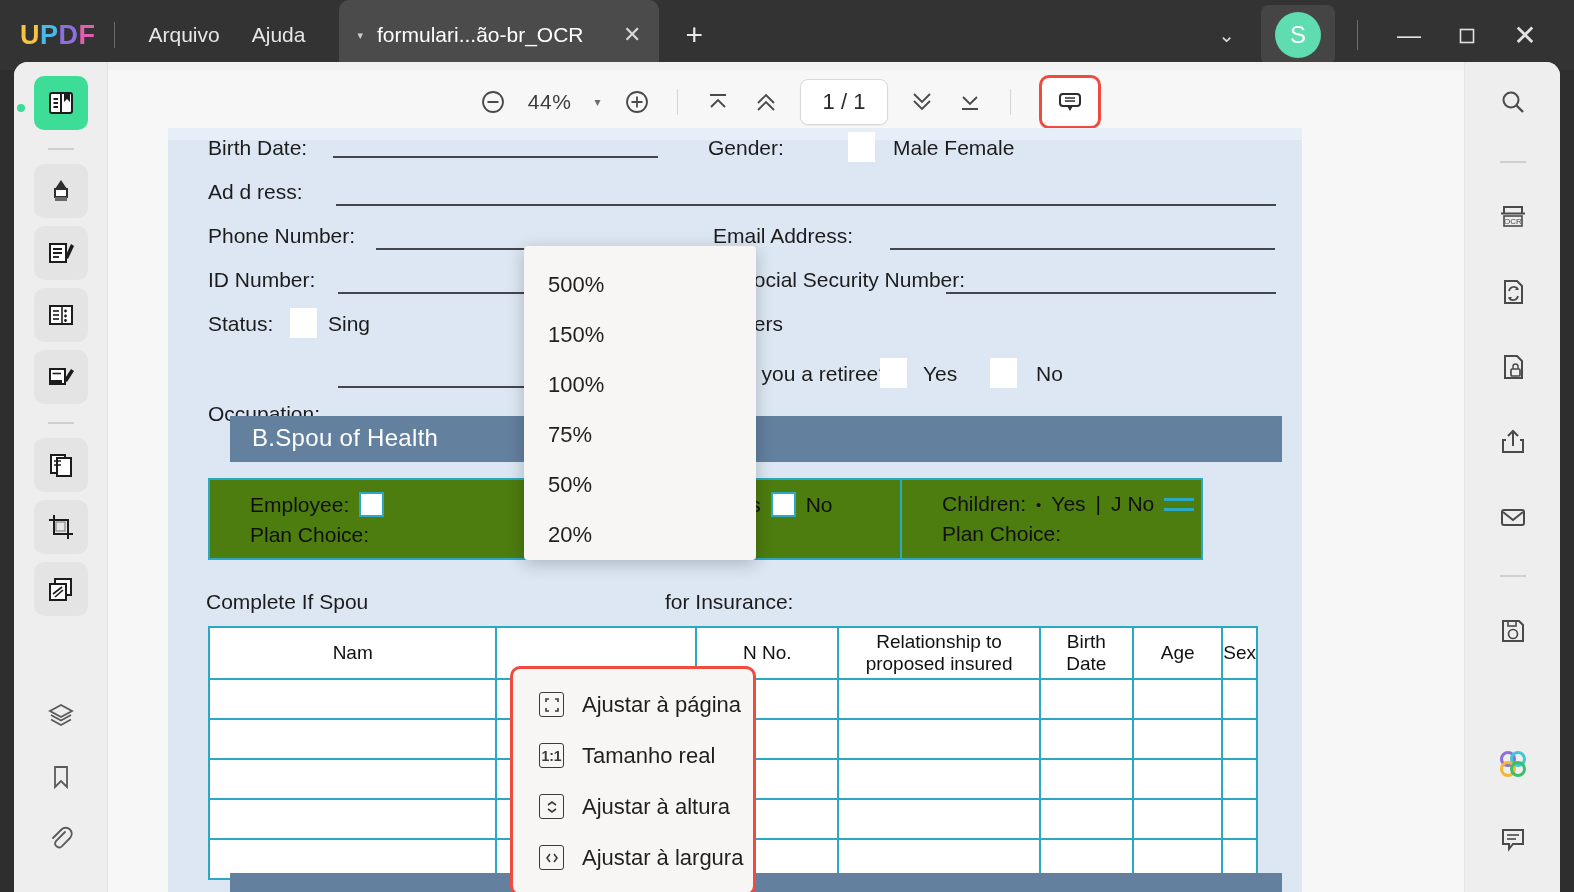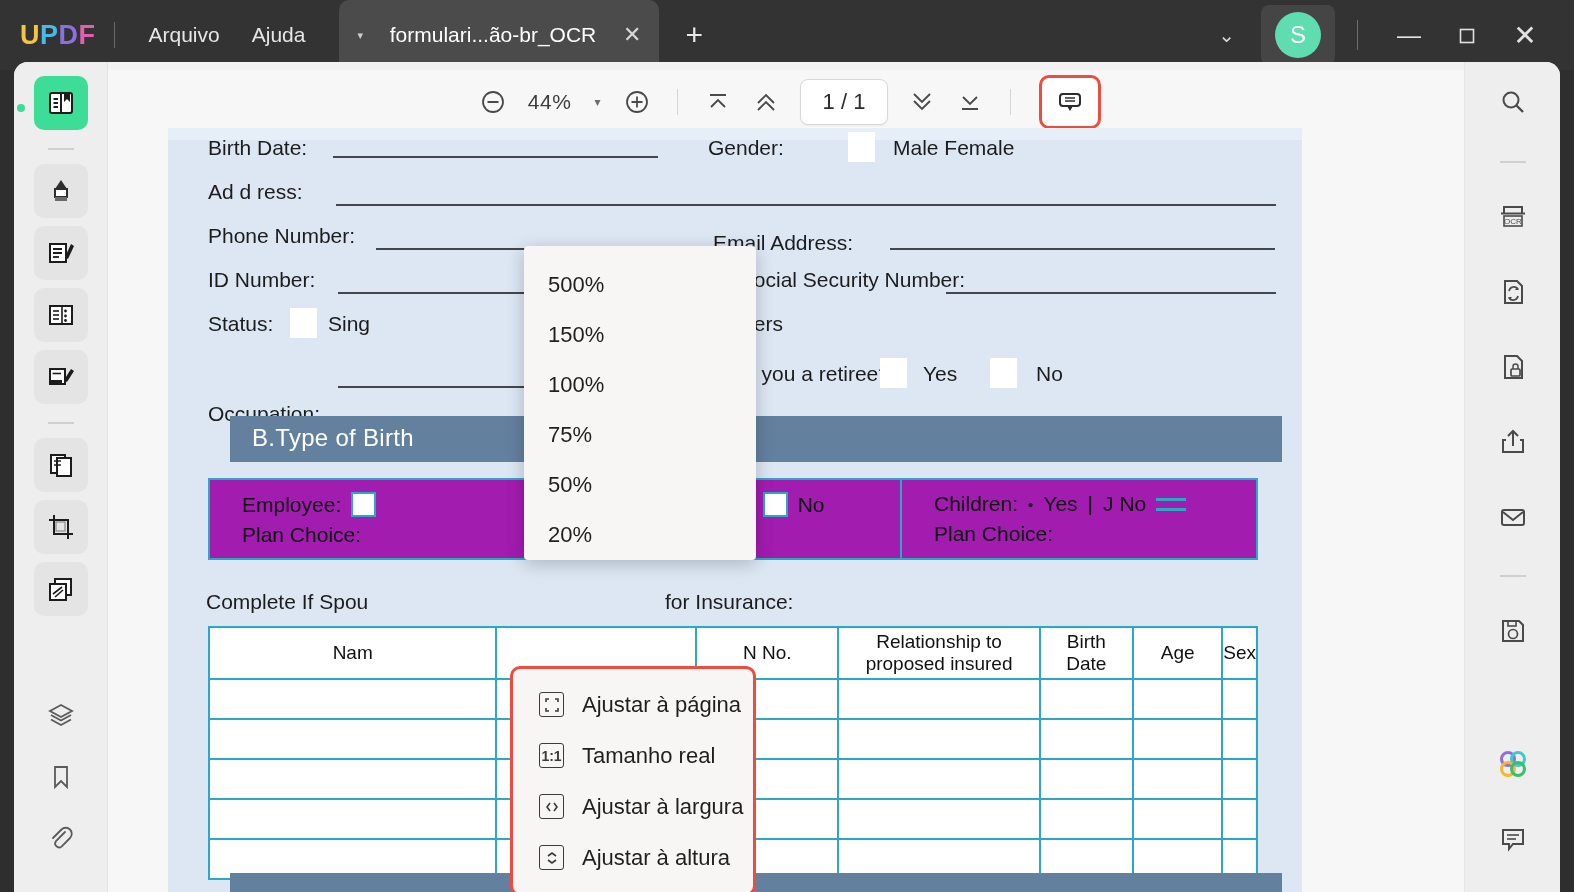--- a/index.html
+++ b/index.html
@@ -28,21 +28,21 @@
   .menu-item {
     color: #e6e6e6; font-size: 21px; padding: 6px 16px; cursor: default;
   }
   .tab {
     margin-left: 18px; height: 70px; min-width: 320px;
     background: #4b4b4b; border-radius: 10px 10px 0 0;
     display: flex; align-items: center; gap: 14px; padding: 0 18px;
     color: #ffffff; font-size: 21px;
   }
   .tab .caret { font-size: 11px; color: #cfcfcf; }
-  .tab .tab-title { flex: 1; text-align: center; white-space: nowrap; }
+  .tab .tab-title { flex: 1; text-align: left; white-space: nowrap; }
   .tab .tab-close { font-size: 22px; color: #d8d8d8; }
   .newtab { color: #e8e8e8; font-size: 30px; margin-left: 26px; font-weight: 300; }
   .tb-right { margin-left: auto; display: flex; align-items: center; }
   .chev-down { color: #d8d8d8; font-size: 20px; padding: 10px 18px; }
   .avatar-wrap { background: #454545; border-radius: 8px; padding: 7px 14px; margin-left: 8px;}
   .avatar {
     width: 46px; height: 46px; border-radius: 50%; background: #5fdcb0;
     color: #ffffff; font-size: 24px; display: flex; align-items: center; justify-content: center;
   }
   .vbar { width: 1px; height: 30px; background: #6f6f6f; margin: 0 22px; }
@@ -127,22 +127,22 @@
   .bandB .bt { color: #ffffff; font-size: 24px; padding: 8px 0 0 22px; letter-spacing: .3px; }
   .bandBot {
     position: absolute; left: 62px; top: 745px; width: 1052px; height: 26px;
     background: #63809f;
   }
   .boxrow {
     position: absolute; left: 40px; top: 350px; width: 1050px; height: 82px;
     display: flex;
   }
   .bcell {
-    background: #a21caf; border: 2px solid #2aa8c4; border-right: none;
-    padding: 12px 0 0 32px; position: relative;
+    background: #4d7c0f; border: 2px solid #2aa8c4; border-right: none;
+    padding: 12px 0 0 40px; position: relative;
   }
   .bcell:last-child { border-right: 2px solid #2aa8c4; }
   .bcell .l1 { font-size: 21px; color: #101010; display: flex; align-items: center; gap: 10px; white-space: nowrap;}
   .bcell .l2 { font-size: 21px; color: #101010; margin-top: 6px; }
   .ckb { width: 25px; height: 25px; border: 2px solid #2aa8c4; background: #fff; display: inline-block; }
   .dashline { display:inline-block; width: 30px; border-bottom: 3px solid #2aa8c4; }
   .note-complete { position: absolute; left: 38px; top: 462px; font-size: 21px; color: #1c1c1c; }
   .tbl {
     position: absolute; left: 40px; top: 498px; width: 1050px; height: 222px;
     border-collapse: collapse; background: #ffffff;
@@ -376,21 +376,21 @@
         <div class="uline" style="left:165px; top:28px; width:325px;"></div>
         <span class="lbl" style="left:540px; top:8px;">Gender:</span>
         <div class="cbox" style="left:680px; top:4px;"></div>
         <span class="lbl" style="left:725px; top:8px;">Male Female</span>
 
         <span class="lbl" style="left:40px; top:52px;">Ad d ress:</span>
         <div class="uline" style="left:168px; top:76px; width:940px;"></div>
 
         <span class="lbl" style="left:40px; top:96px;">Phone Number:</span>
         <div class="uline" style="left:208px; top:120px; width:300px;"></div>
-        <span class="lbl" style="left:545px; top:96px;margin-top:7px;">Email Address:</span>
+        <span class="lbl" style="left:545px; top:96px;">Email Address:</span>
         <div class="uline" style="left:722px; top:120px; width:385px;"></div>
 
         <span class="lbl" style="left:40px; top:140px;">ID Number:</span>
         <div class="uline" style="left:170px; top:164px; width:330px;"></div>
         <span class="lbl" style="left:545px; top:140px;">TESocial Security Number:</span>
         <div class="uline" style="left:778px; top:164px; width:330px;"></div>
 
         <span class="lbl" style="left:40px; top:184px;">Status:</span>
         <div class="cbox" style="left:122px; top:180px;"></div>
         <span class="lbl" style="left:160px; top:184px;">Sing</span>
@@ -400,42 +400,42 @@
 
         <span class="lbl" style="left:40px; top:234px;margin-top:40px;">Occupation:</span>
         <div class="uline" style="left:170px; top:258px; width:340px;"></div>
         <span class="lbl" style="left:555px; top:234px;">Are you a retiree?</span>
         <div class="cbox" style="left:712px; top:230px;"></div>
         <span class="lbl" style="left:755px; top:234px;">Yes</span>
         <div class="cbox" style="left:822px; top:230px;"></div>
         <span class="lbl" style="left:868px; top:234px;">No</span>
 
         <div class="bandB">
-          <div class="bt">B.Type of Birth</div>
+          <div class="bt">B.Spou of Health</div>
         </div>
 
         <div class="boxrow">
           <div class="bcell" style="width:380px;">
             <div class="l1">
               <span>Employee:</span>
               <span class="ckb"></span>
             </div>
             <div class="l2">Plan Choice:</div>
           </div>
           <div class="bcell" style="width:312px;">
             <div class="l1">
               <span>ouse:</span>
               <span class="ckb"></span>
               <span>Yes</span>
               <span class="ckb"></span>
               <span>No</span>
             </div>
             <div class="l2">n Choice:</div>
           </div>
-          <div class="bcell" style="width:358px;">
+          <div class="bcell" style="width:303px;">
             <div class="l1">
               <span>Children:</span>
               <span style="font-size:15px;">•</span>
               <span>Yes</span>
               <span>|</span>
               <span>J No</span>
               <span style="display:inline-flex;flex-direction:column;gap:7px;">
                 <span class="dashline"></span>
                   <span class="dashline"></span>
               </span>
@@ -535,32 +535,32 @@
             </span>
             <span>Ajustar à página</span>
           </div>
           <div class="dd-item2">
             <span class="sq-ico" style="font-size:14px;font-weight:bold;">1:1</span>
             <span>Tamanho real</span>
           </div>
           <div class="dd-item2">
             <span class="sq-ico" style="font-size:13px;">
               <svg width="16" height="16" viewBox="0 0 16 16">
+                  <path d="M4 6 L8 3 L12 6 M4 10 L8 13 L12 10" fill="none" stroke="#3b3b3b" stroke-width="1.6"></path>
+                </svg>
+            </span>
+            <span>Ajustar à altura</span>
+          </div>
+          <div class="dd-item2">
+            <span class="sq-ico" style="font-size:13px;">
+              <svg width="16" height="16" viewBox="0 0 16 16">
                   <path d="M6 4 L3 8 L6 12 M10 4 L13 8 L10 12" fill="none" stroke="#3b3b3b" stroke-width="1.6"></path>
                 </svg>
             </span>
             <span>Ajustar à largura</span>
-          </div>
-          <div class="dd-item2">
-            <span class="sq-ico" style="font-size:13px;">
-              <svg width="16" height="16" viewBox="0 0 16 16">
-                  <path d="M4 6 L8 3 L12 6 M4 10 L8 13 L12 10" fill="none" stroke="#3b3b3b" stroke-width="1.6"></path>
-                </svg>
-            </span>
-            <span>Ajustar à altura</span>
           </div>
         </div>
       </div>
     </div>
 
     <div class="railR">
       <div class="rail-btn">
         <svg width="30" height="30" viewBox="0 0 30 30">
           <circle cx="13" cy="12" r="7.5" fill="none" stroke="#4a4a4a" stroke-width="2"></circle>
           <line x1="18.5" y1="17.5" x2="25" y2="24" stroke="#4a4a4a" stroke-width="2.4"></line>

